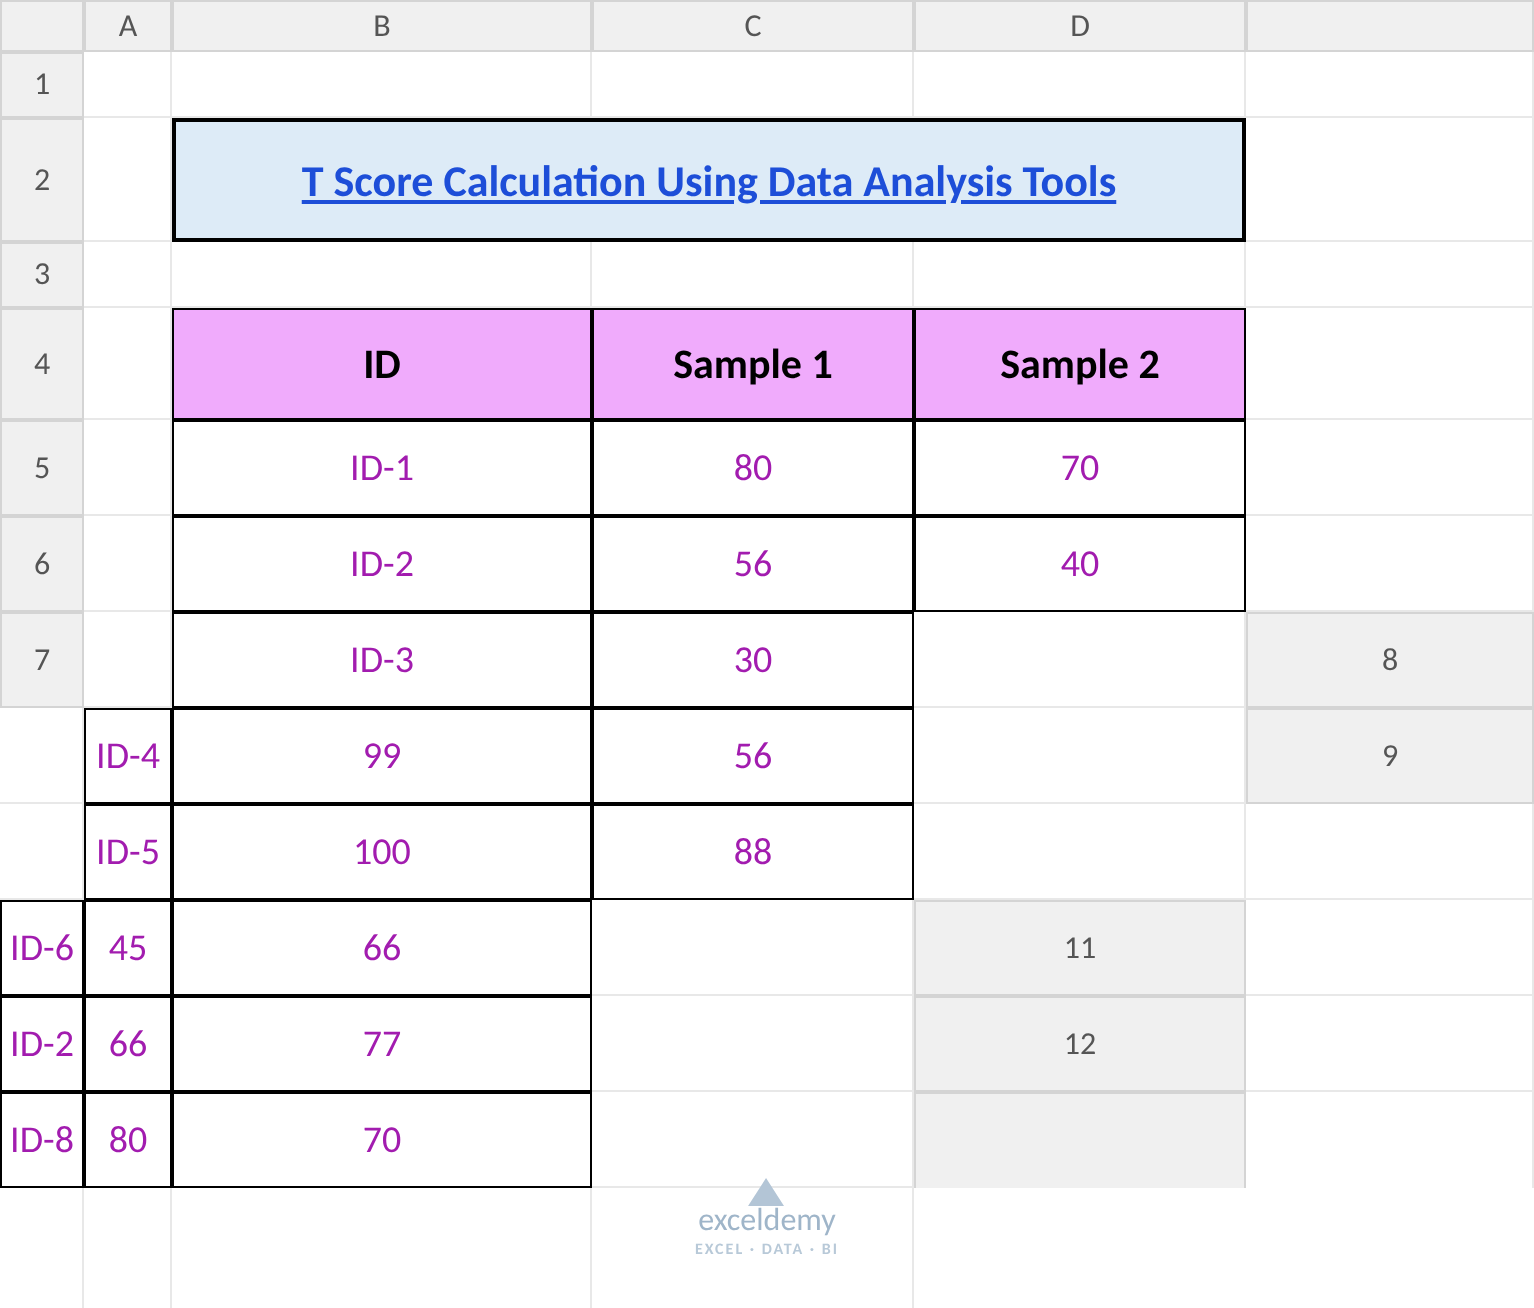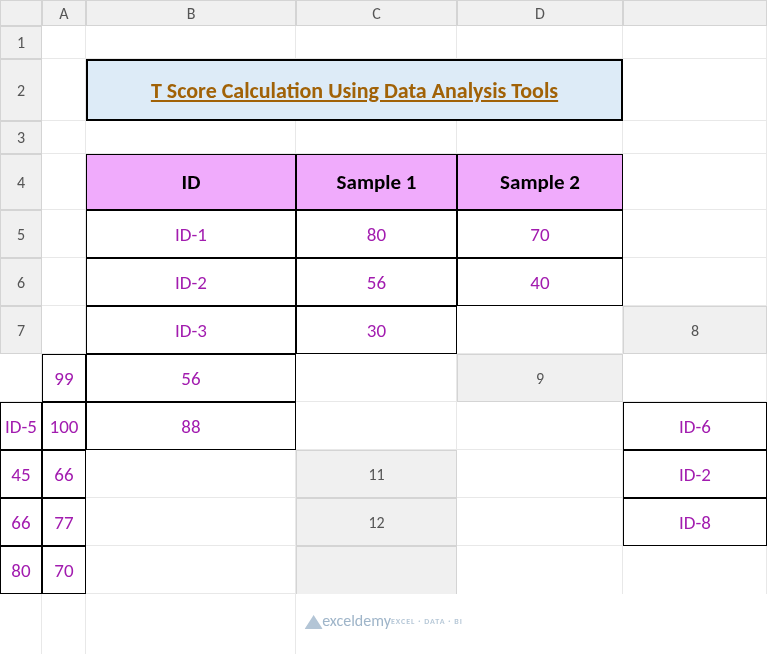--- a/index.html
+++ b/index.html
@@ -43,21 +43,21 @@
     .title-cell {
       grid-column: 3 / 6;
       grid-row: 3;
       background: #ddebf7;
       border: 2px solid #000;
       display: flex;
       align-items: center;
       justify-content: center;
       font-weight: bold;
       font-size: 22px;
-      color: #a16207;
+      color: #1d4ed8;
       text-decoration: underline;
     }
     .table-header {
       background: #f0abfc;
       border: 1.5px solid #000;
       display: flex;
       align-items: center;
       justify-content: center;
       font-weight: bold;
       font-size: 21px;
@@ -74,20 +74,21 @@
     }
     .watermark {
       position: absolute;
       bottom: 24px;
       left: 50%;
       transform: translateX(-50%);
       font-size: 13px;
       color: #b3c5d6;
       text-align: center;
       display: flex;
+      flex-direction: column;
       align-items: center;
       pointer-events: none;
     }
     .watermark svg {
       margin-bottom: -2px;
     }
     .watermark .main {
       font-size: 16px;
       color: #9fb5c9;
       font-weight: 500;
@@ -153,20 +154,21 @@
   <div class="cell"></div>
 
   <div class="row-header">7</div>
   <div class="cell"></div>
   <div class="table-cell">ID-3</div>
   <div class="table-cell">30</div>
   <div class="cell"></div>
 
   <div class="row-header">8</div>
   <div class="cell"></div>
+  <div class="table-cell">ID-4</div>
   <div class="table-cell">99</div>
   <div class="table-cell">56</div>
   <div class="cell"></div>
 
   <div class="row-header">9</div>
   <div class="cell"></div>
   <div class="table-cell">ID-5</div>
   <div class="table-cell">100</div>
   <div class="table-cell">88</div>
   <div class="cell"></div>

